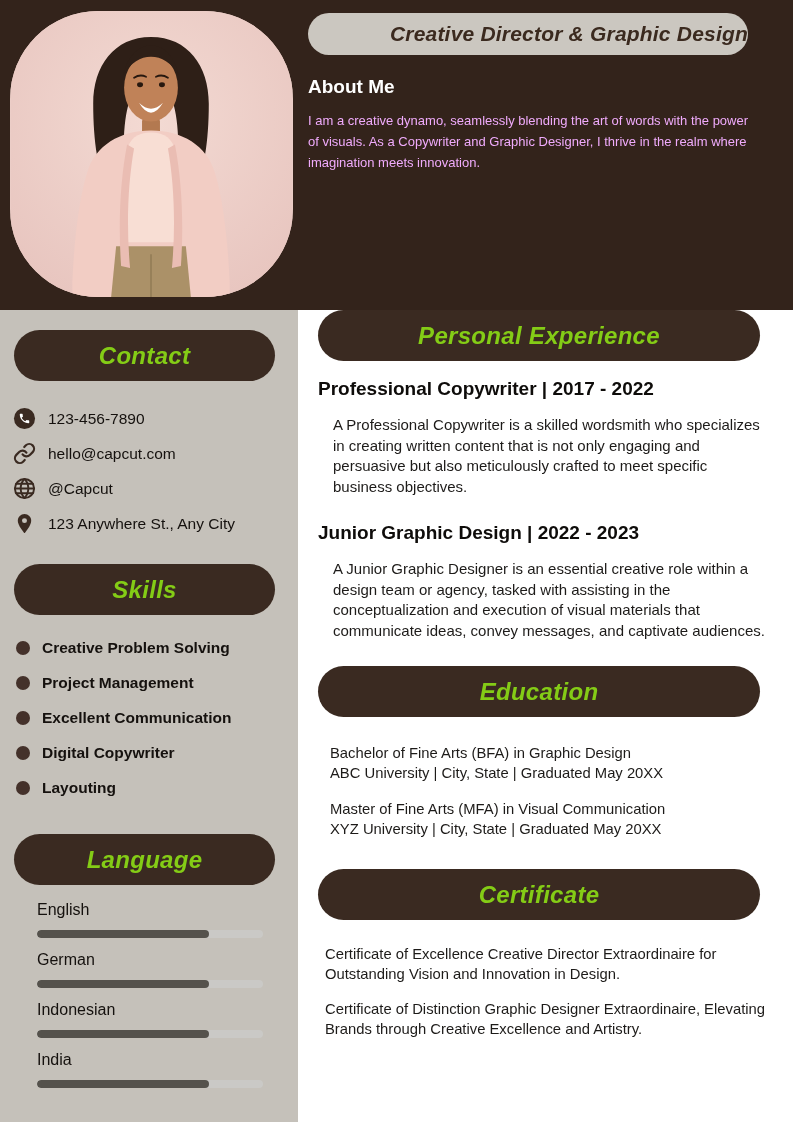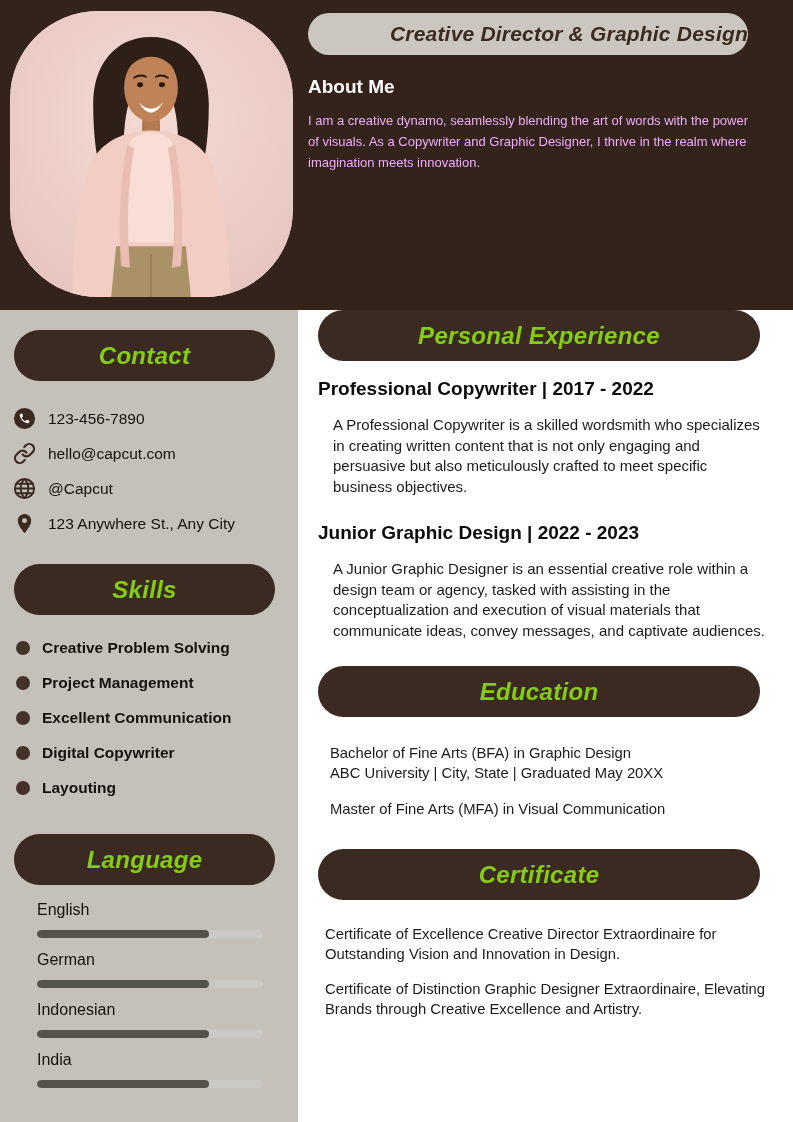--- a/index.html
+++ b/index.html
@@ -246,20 +246,21 @@
 
     <div class="pill pill-education">
       <span>Education</span>
     </div>
     <div class="edu-entry first">
       <div>Bachelor of Fine Arts (BFA) in Graphic Design</div>
       <div>ABC University | City, State | Graduated May 20XX</div>
     </div>
     <div class="edu-entry second">
       <div>Master of Fine Arts (MFA) in Visual Communication</div>
+      <div>XYZ University | City, State | Graduated May 20XX</div>
     </div>
 
     <div class="pill pill-certificate">
       <span>Certificate</span>
     </div>
     <div class="cert-entry first">Certificate of Excellence Creative Director Extraordinaire for Outstanding Vision and Innovation in Design.</div>
     <div class="cert-entry second">Certificate of Distinction Graphic Designer Extraordinaire, Elevating Brands through Creative Excellence and Artistry.</div>
   </div>
 
 </div>

